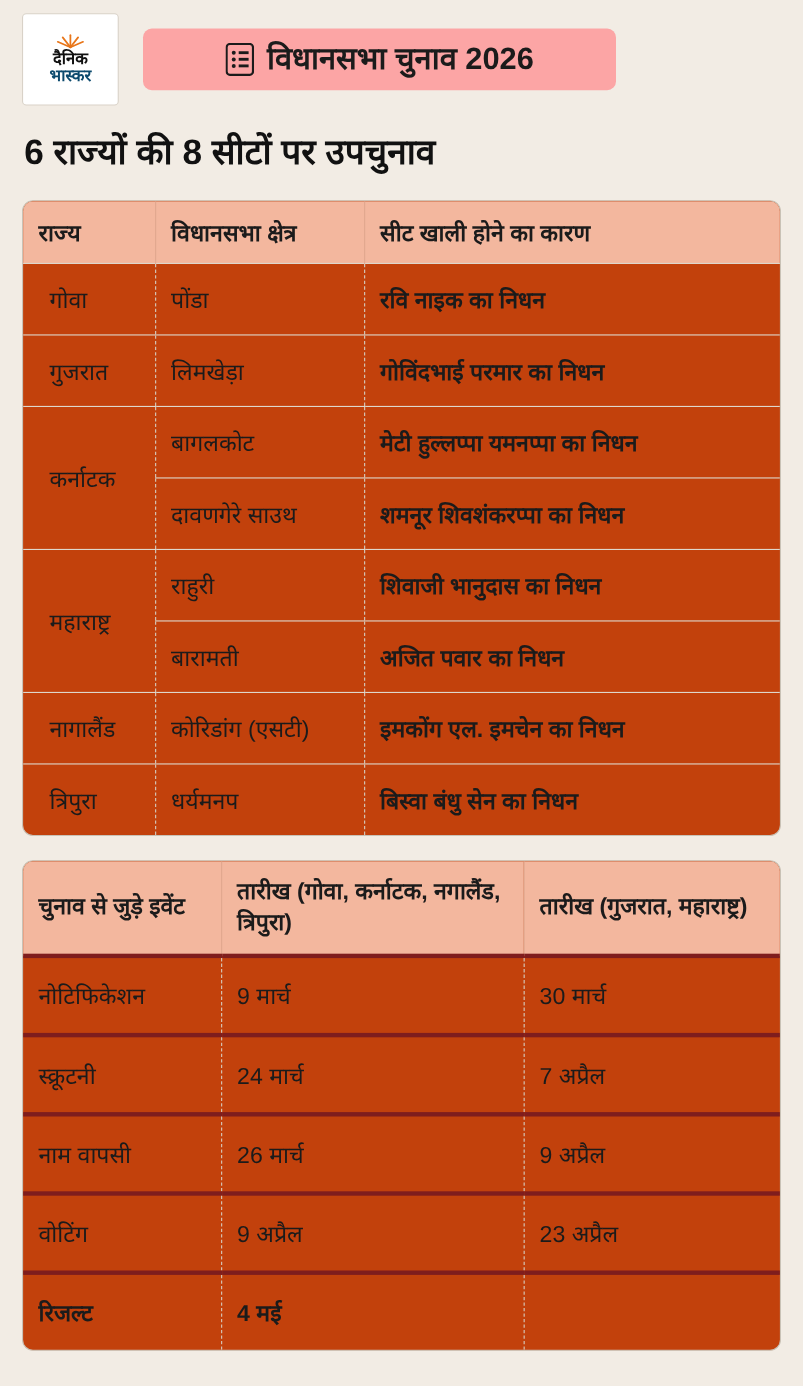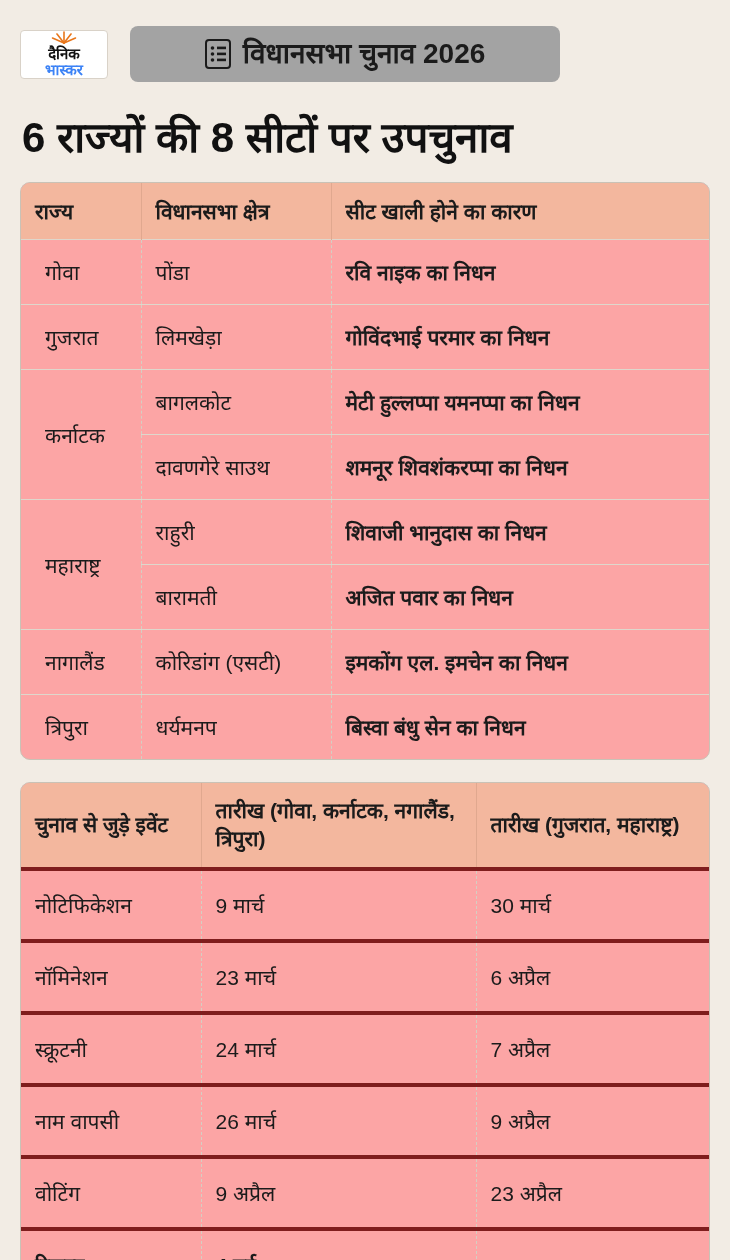--- a/index.html
+++ b/index.html
@@ -24,21 +24,21 @@
 
   
   .header {
     display: flex;
     align-items: center;
     gap: 16px;
     height: 72px;
   }
   .logo-box {
     width: 88px;
-    height: 49px;
+    height: 84px;
     background: #ffffff;
     border: 1px solid #d9d2c8;
     border-radius: 4px;
     display: flex;
     flex-direction: column;
     align-items: center;
     justify-content: center;
     box-sizing: border-box;
   }
   .logo-sun {
@@ -52,26 +52,26 @@
     font-size: 15px;
     font-weight: bold;
     line-height: 16px;
     color: #111;
     letter-spacing: 0px;
   }
   .logo-text-2 {
     font-size: 15px;
     font-weight: bold;
     line-height: 16px;
-    color: #3b82f6;
+    color: #0c4a6e;
   }
   .title-pill {
     flex: 1;
     margin-left: 6px;
-    background: #a3a3a3;
+    background: #fca5a5;
     border-radius: 8px;
     height: 56px;
     display: flex;
     align-items: center;
     justify-content: center;
     gap: 12px;
     max-width: 430px;
   }
   .pill-icon {
     width: 26px;
@@ -80,33 +80,33 @@
   }
   .pill-text {
     font-size: 28px;
     font-weight: bold;
     color: #1b1b1b;
     line-height: 32px;
   }
 
   
   .headline {
-    font-size: 42px;
+    font-size: 32px;
     font-weight: bold;
     line-height: 52px;
     margin: 22px 2px 18px 2px;
     color: #111;
   }
 
   
   .card {
     border: 1px solid #c9c2b6;
     border-radius: 10px;
     overflow: hidden;
-    background: #fca5a5;
+    background: #c2410c;
     margin-bottom: 22px;
   }
   table {
     width: 100%;
     border-collapse: collapse;
     table-layout: fixed;
   }
   th, td {
     text-align: left;
     padding: 10px 14px;
@@ -261,25 +261,20 @@
           <th>तारीख (गुजरात, महाराष्ट्र)</th>
         </tr>
       </thead>
       <tbody>
         <tr>
           <td>नोटिफिकेशन</td>
           <td>9 मार्च</td>
           <td>30 मार्च</td>
         </tr>
         <tr>
-          <td>नॉमिनेशन</td>
-          <td>23 मार्च</td>
-          <td>6 अप्रैल</td>
-        </tr>
-        <tr>
           <td>स्क्रूटनी</td>
           <td>24 मार्च</td>
           <td>7 अप्रैल</td>
         </tr>
         <tr>
           <td>नाम वापसी</td>
           <td>26 मार्च</td>
           <td>9 अप्रैल</td>
         </tr>
         <tr>

